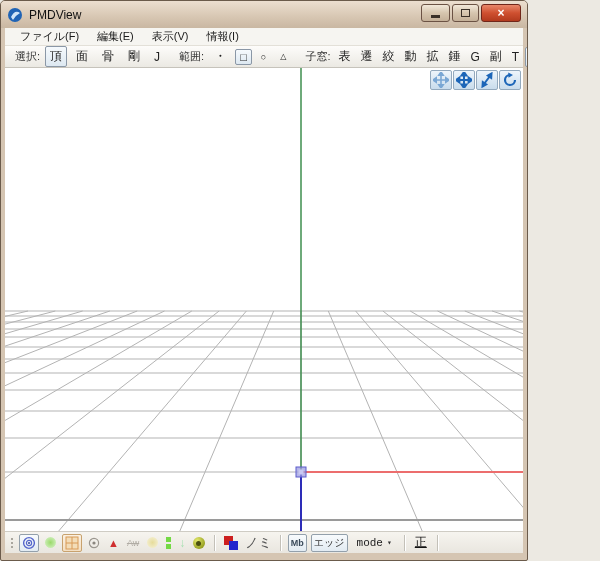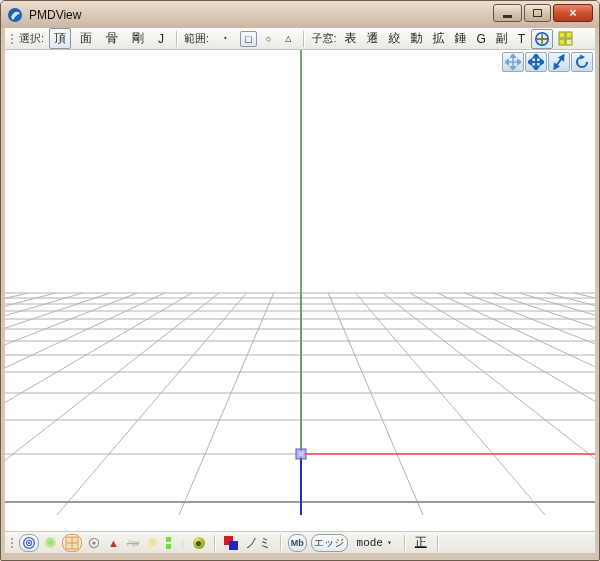--- a/index.html
+++ b/index.html
@@ -1,20 +1,20 @@
 <!DOCTYPE html>
 <html><head>
 <meta charset="utf-8">
 <style>
   * { margin:0; padding:0; box-sizing:border-box; }
   html,body { background:#ece9e2; }
   body { font-family:"Liberation Sans","DejaVu Sans",sans-serif; }
 
   .window {
-    position:relative; width:600px; height:561px;
+    position:relative; width:528px; height:561px;
     background:#d5c5b2;
     border:1px solid #6b5b4b;
     border-radius:5px 5px 2px 2px;
     overflow:hidden;
     padding-left:37px;
   }
 
   
   .titlebar {
     position:absolute; left:0; top:0; right:0; height:27px;
@@ -93,21 +93,21 @@
   }
 
   
   .bottombar {
     height:22px; display:flex; align-items:center;
     background:linear-gradient(#f6f4ef,#e9e6df);
     border-top:1px solid #cfccc4;
     padding:0 2px; font-size:10px; color:#333; white-space:nowrap;
   }
   .bb-btn {
-    border:1px solid #93a0ab; border-radius:8px;
+    border:1px solid #93a0ab; border-radius:2px;
     background:linear-gradient(#f8fbfd,#e2ebf2);
     padding:1px 2px; margin:0 2px; display:flex; align-items:center; justify-content:center;
     height:18px;
   }
   .bb-btn.warm { background:linear-gradient(#fbf1e2,#f3dfc2); border-color:#c8a26e; }
   .bb-ico { margin:0 4px; display:flex; align-items:center; justify-content:center; }
   .blob { width:11px; height:11px; border-radius:50%; }
   .blob.green  { background:radial-gradient(circle,#9ad96a,#c9ecb2 70%,transparent 75%); }
   .blob.yellow { background:radial-gradient(circle,#e6dc9a,#f2ecc9 70%,transparent 75%); }
   .tri-red { color:#cf2f2f; font-size:11px; }
@@ -150,20 +150,26 @@
           <span class="glyph-max"></span>
         </div>
       <div class="winbtn close">
           <span>×</span>
         </div>
     </div>
   </div>
 
   <div class="content">
 
+    <div class="menubar">
+      <span class="menu-item">ファイル(F)</span>
+      <span class="menu-item">編集(E)</span>
+      <span class="menu-item">表示(V)</span>
+      <span class="menu-item">情報(I)</span>
+    </div>
 
     <div class="toolbar">
       <span class="grip"></span>
       <span class="tb-label">選択:</span>
       <span class="tb-item sel">頂</span>
       <span class="tb-item">面</span>
       <span class="tb-item">骨</span>
       <span class="tb-item">剛</span>
       <span class="tb-item">J</span>
       <span class="tb-sep"></span>

